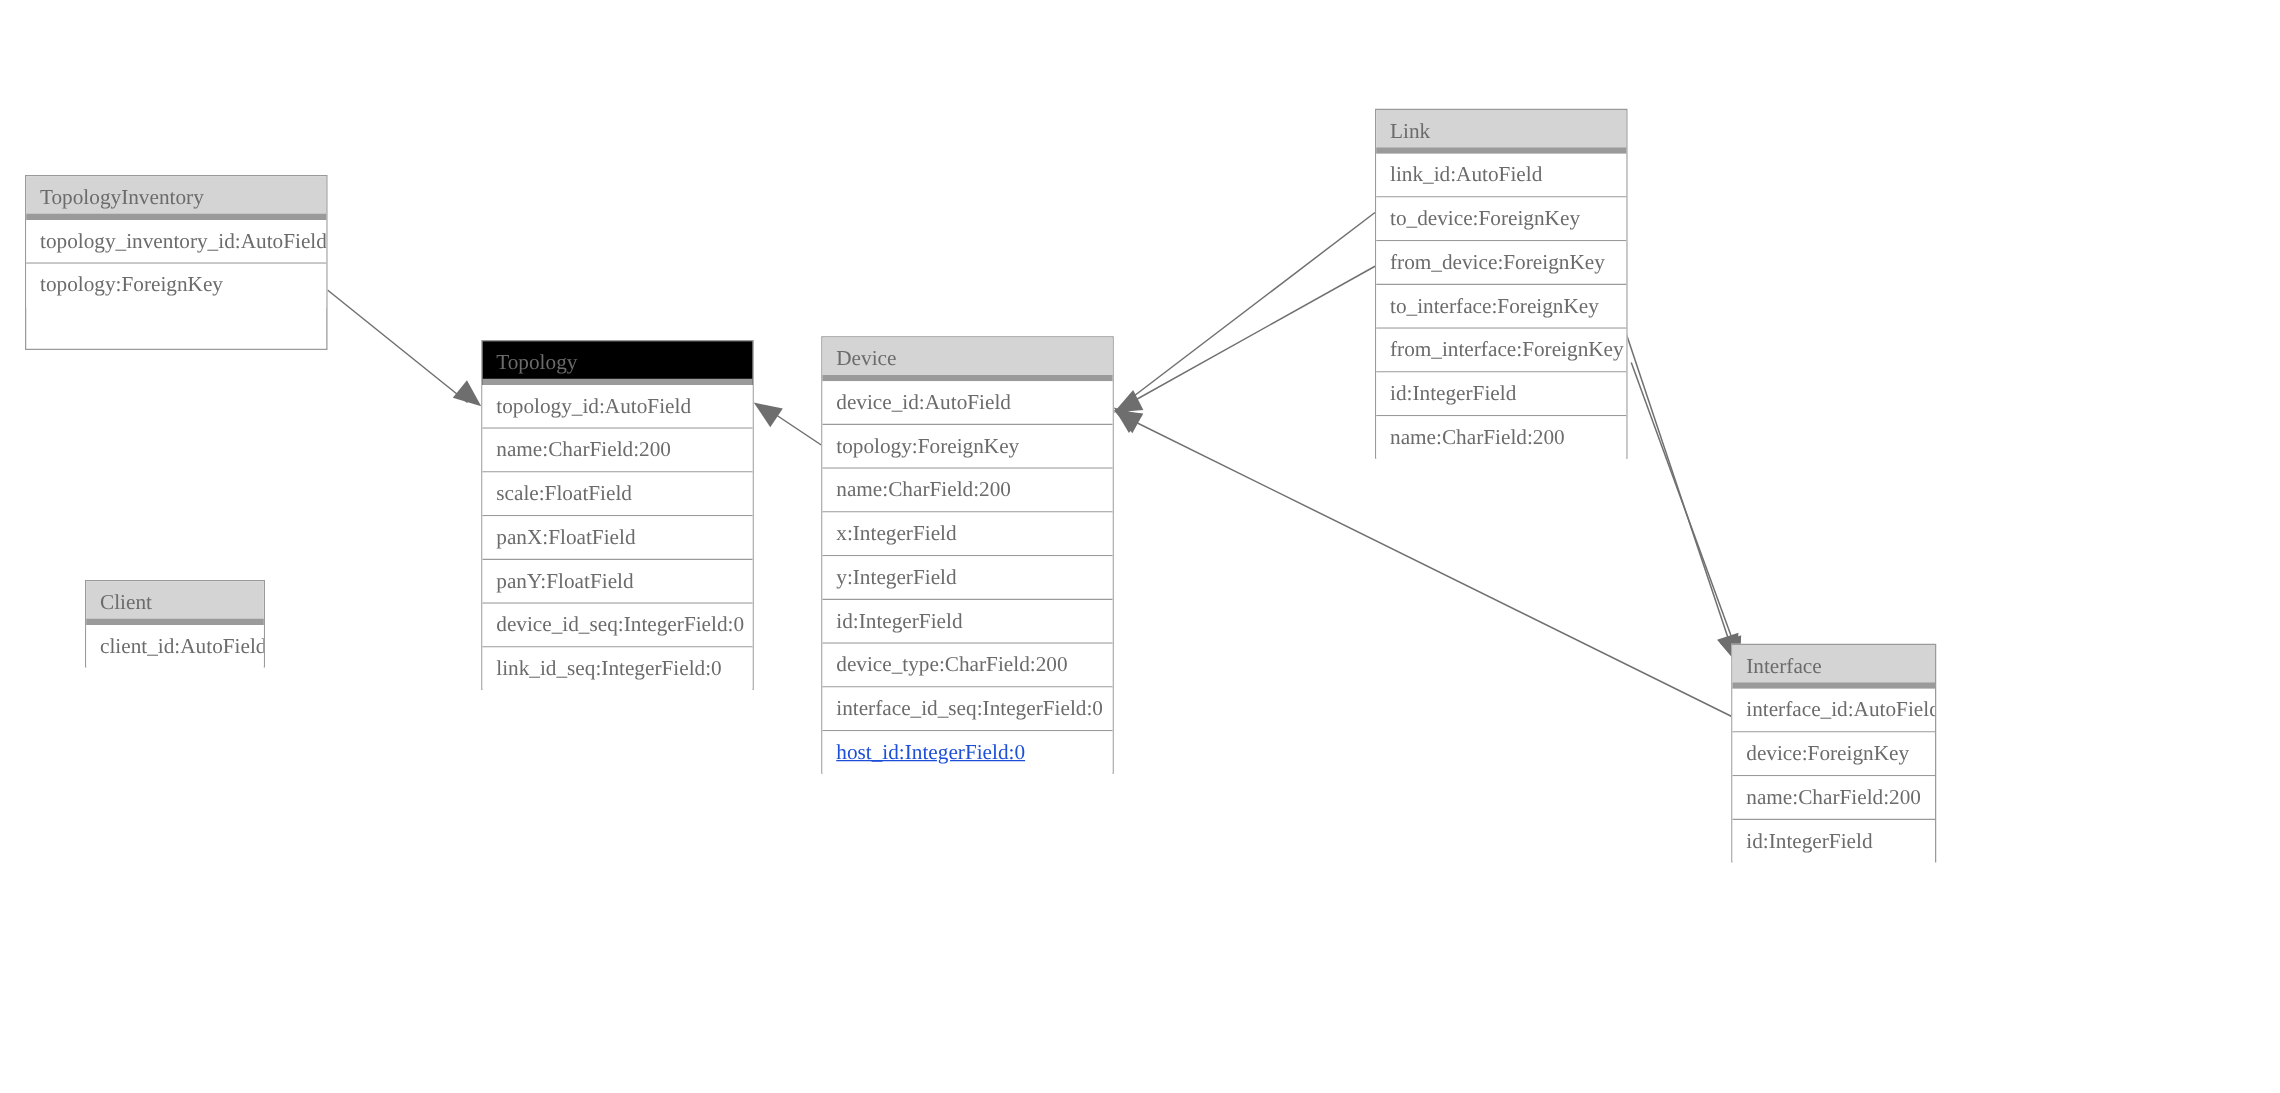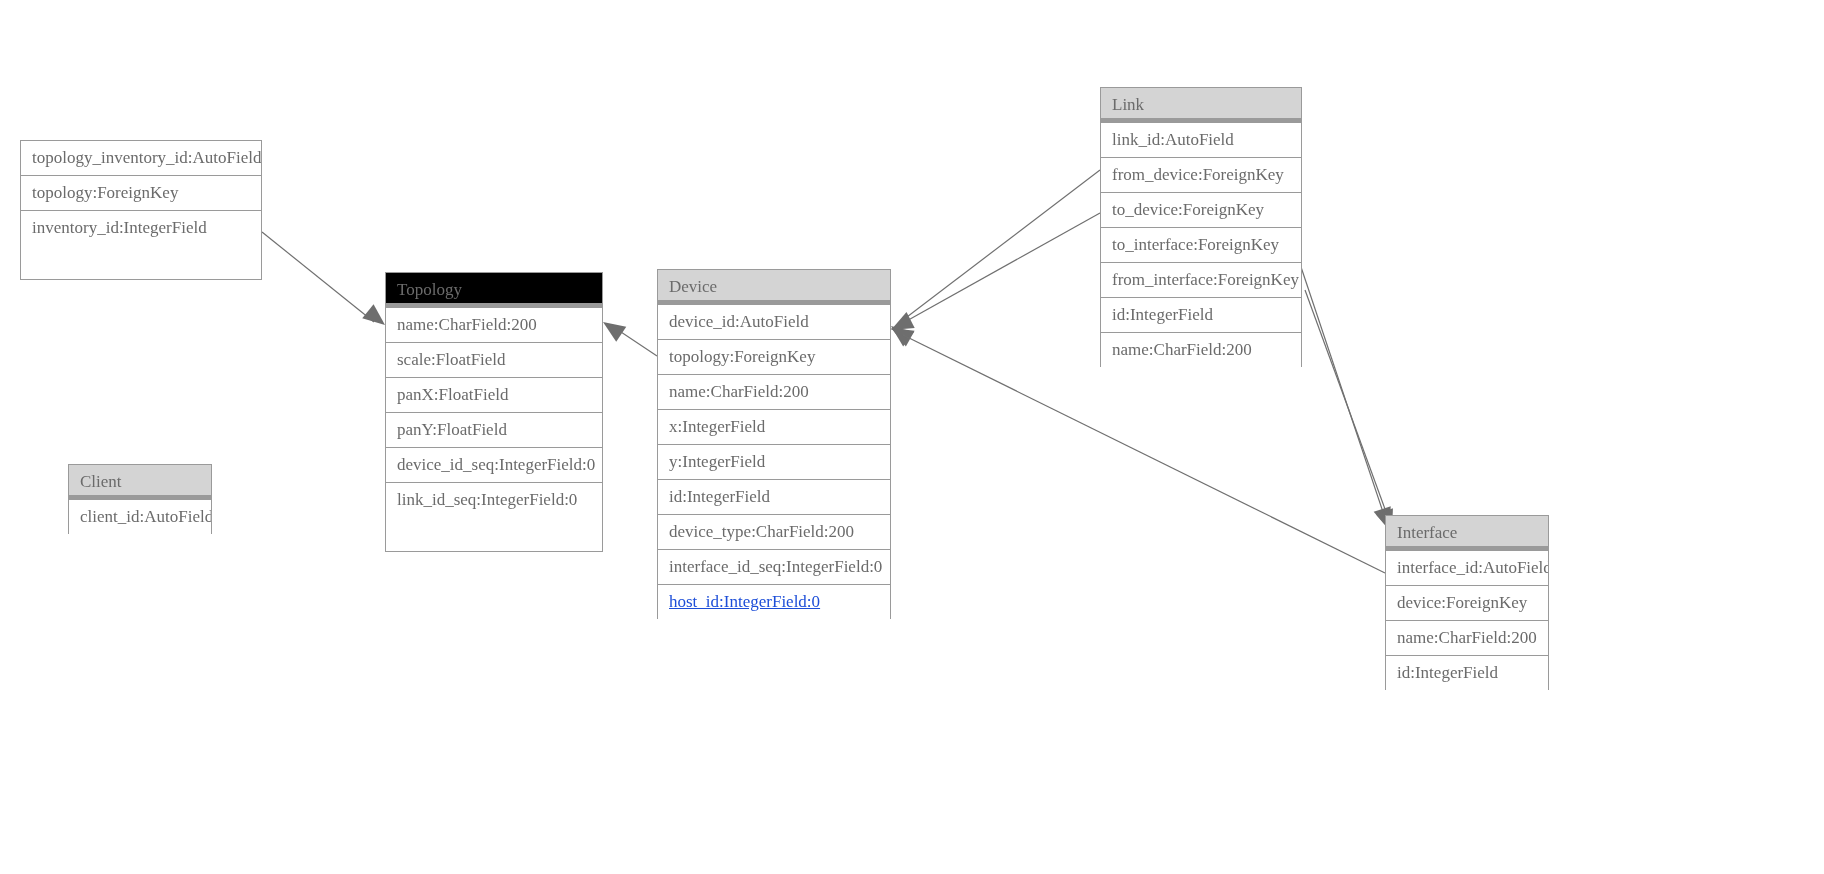--- a/index.html
+++ b/index.html
@@ -89,30 +89,31 @@
         <polygon points="0,0 -22,-9 -22,9" fill="#6e6e6e" transform="translate(1389,530) rotate(72)"></polygon>
       </g>
       <g>
         <path d="M 1305,290 L 1389,520" stroke="#707070" stroke-width="1.2" fill="none"></path>
         <polygon points="0,0 -22,-9 -22,9" fill="#6e6e6e" transform="translate(1392,532) rotate(70)"></polygon>
       </g>
     </svg>
 
   <div id="entity-layer">
       <div class="entity" style="left: 20px; top: 140px; width: 242px; height: 140px; border-color: rgb(154, 154, 154);">
+        <div class="entity-title" style="background: rgb(212, 212, 212); color: rgb(107, 107, 107); border-bottom-color: rgb(154, 154, 154);">TopologyInventory</div>
         <div class="entity-field" style="color: rgb(107, 107, 107); border-bottom-color: rgb(154, 154, 154);">topology_inventory_id:AutoField</div>
         <div class="entity-field" style="color: rgb(107, 107, 107); border-bottom-color: rgb(154, 154, 154);">topology:ForeignKey</div>
-        <div class="entity-field" style="color: rgb(107, 107, 107); border-bottom-color: rgb(154, 154, 154);">inventory_id:IntegerField</div>
       </div>
       <div class="entity" style="left: 68px; top: 464px; width: 144px; height: 70px; border-color: rgb(154, 154, 154);">
         <div class="entity-title" style="background: rgb(212, 212, 212); color: rgb(107, 107, 107); border-bottom-color: rgb(154, 154, 154);">Client</div>
         <div class="entity-field" style="color: rgb(107, 107, 107); border-bottom-color: rgb(154, 154, 154);">client_id:AutoField</div>
       </div>
       <div class="entity" style="left: 385px; top: 272px; width: 218px; height: 280px; border-color: rgb(154, 154, 154);">
         <div class="entity-title" style="background: #000000; color: rgb(107, 107, 107); border-bottom-color: rgb(154, 154, 154);">Topology</div>
+        <div class="entity-field" style="color: rgb(107, 107, 107); border-bottom-color: rgb(154, 154, 154);">topology_id:AutoField</div>
         <div class="entity-field" style="color: rgb(107, 107, 107); border-bottom-color: rgb(154, 154, 154);">name:CharField:200</div>
         <div class="entity-field" style="color: rgb(107, 107, 107); border-bottom-color: rgb(154, 154, 154);">scale:FloatField</div>
         <div class="entity-field" style="color: rgb(107, 107, 107); border-bottom-color: rgb(154, 154, 154);">panX:FloatField</div>
         <div class="entity-field" style="color: rgb(107, 107, 107); border-bottom-color: rgb(154, 154, 154);">panY:FloatField</div>
         <div class="entity-field" style="color: rgb(107, 107, 107); border-bottom-color: rgb(154, 154, 154);">device_id_seq:IntegerField:0</div>
         <div class="entity-field" style="color: rgb(107, 107, 107); border-bottom-color: rgb(154, 154, 154);">link_id_seq:IntegerField:0</div>
       </div>
       <div class="entity" style="left: 657px; top: 269px; width: 234px; height: 350px; border-color: rgb(154, 154, 154);">
         <div class="entity-title" style="background: rgb(212, 212, 212); color: rgb(107, 107, 107); border-bottom-color: rgb(154, 154, 154);">Device</div>
         <div class="entity-field" style="color: rgb(107, 107, 107); border-bottom-color: rgb(154, 154, 154);">device_id:AutoField</div>
@@ -121,22 +122,22 @@
         <div class="entity-field" style="color: rgb(107, 107, 107); border-bottom-color: rgb(154, 154, 154);">x:IntegerField</div>
         <div class="entity-field" style="color: rgb(107, 107, 107); border-bottom-color: rgb(154, 154, 154);">y:IntegerField</div>
         <div class="entity-field" style="color: rgb(107, 107, 107); border-bottom-color: rgb(154, 154, 154);">id:IntegerField</div>
         <div class="entity-field" style="color: rgb(107, 107, 107); border-bottom-color: rgb(154, 154, 154);">device_type:CharField:200</div>
         <div class="entity-field" style="color: rgb(107, 107, 107); border-bottom-color: rgb(154, 154, 154);">interface_id_seq:IntegerField:0</div>
         <div class="entity-field" style="color: #1d4ed8; border-bottom-color: rgb(154, 154, 154); text-decoration: underline;">host_id:IntegerField:0</div>
       </div>
       <div class="entity" style="left: 1100px; top: 87px; width: 202px; height: 280px; border-color: rgb(154, 154, 154);">
         <div class="entity-title" style="background: rgb(212, 212, 212); color: rgb(107, 107, 107); border-bottom-color: rgb(154, 154, 154);">Link</div>
         <div class="entity-field" style="color: rgb(107, 107, 107); border-bottom-color: rgb(154, 154, 154);">link_id:AutoField</div>
+        <div class="entity-field" style="color: rgb(107, 107, 107); border-bottom-color: rgb(154, 154, 154);">to_device:ForeignKey</div>
         <div class="entity-field" style="color: rgb(107, 107, 107); border-bottom-color: rgb(154, 154, 154);">from_device:ForeignKey</div>
-        <div class="entity-field" style="color: rgb(107, 107, 107); border-bottom-color: rgb(154, 154, 154);">to_device:ForeignKey</div>
         <div class="entity-field" style="color: rgb(107, 107, 107); border-bottom-color: rgb(154, 154, 154);">to_interface:ForeignKey</div>
         <div class="entity-field" style="color: rgb(107, 107, 107); border-bottom-color: rgb(154, 154, 154);">from_interface:ForeignKey</div>
         <div class="entity-field" style="color: rgb(107, 107, 107); border-bottom-color: rgb(154, 154, 154);">id:IntegerField</div>
         <div class="entity-field" style="color: rgb(107, 107, 107); border-bottom-color: rgb(154, 154, 154);">name:CharField:200</div>
       </div>
       <div class="entity" style="left: 1385px; top: 487px; width: 164px; height: 175px; border-color: rgb(154, 154, 154); margin-top: 28px;">
         <div class="entity-title" style="background: rgb(212, 212, 212); color: rgb(107, 107, 107); border-bottom-color: rgb(154, 154, 154);">Interface</div>
         <div class="entity-field" style="color: rgb(107, 107, 107); border-bottom-color: rgb(154, 154, 154);">interface_id:AutoField</div>
         <div class="entity-field" style="color: rgb(107, 107, 107); border-bottom-color: rgb(154, 154, 154);">device:ForeignKey</div>
         <div class="entity-field" style="color: rgb(107, 107, 107); border-bottom-color: rgb(154, 154, 154);">name:CharField:200</div>

